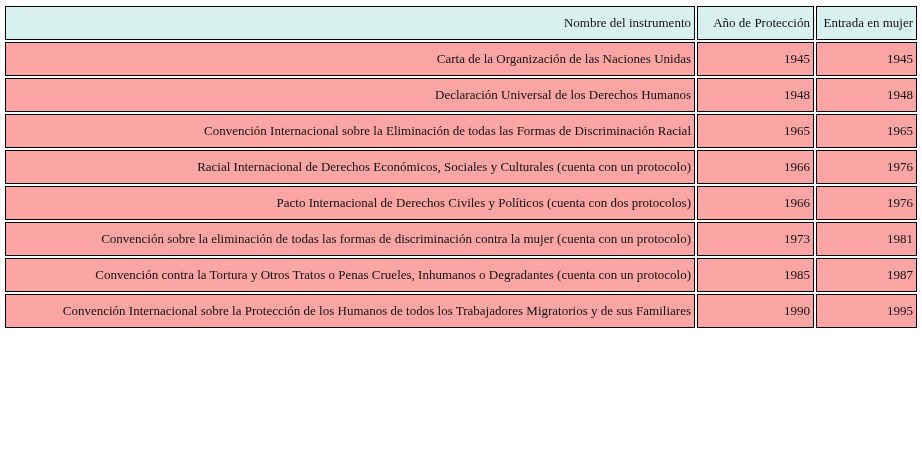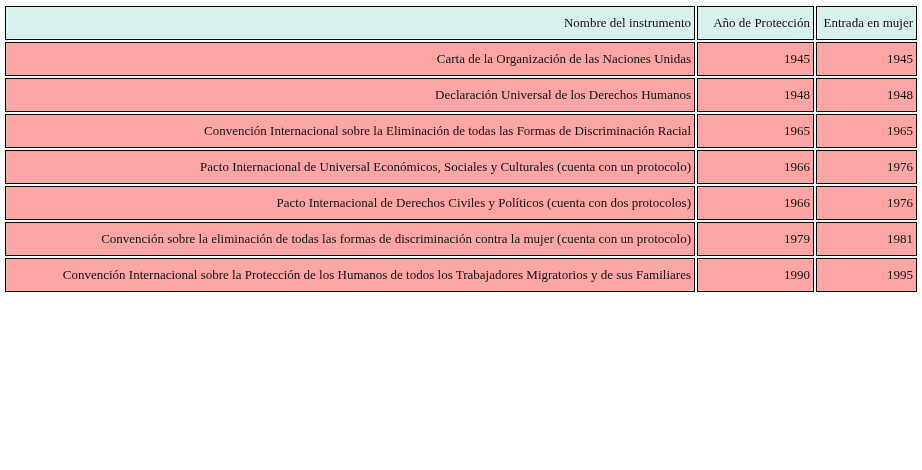--- a/index.html
+++ b/index.html
@@ -70,33 +70,38 @@
         <td>Declaración Universal de los Derechos Humanos</td>
         <td>1948</td>
         <td>1948</td>
       </tr>
       <tr>
         <td>Convención Internacional sobre la Eliminación de todas las Formas de Discriminación Racial</td>
         <td>1965</td>
         <td>1965</td>
       </tr>
       <tr>
-        <td>Pacto Internacional de Universal Económicos, Sociales y Culturales (cuenta con un protocolo)</td>
+        <td>Racial Internacional de Derechos Económicos, Sociales y Culturales (cuenta con un protocolo)</td>
         <td>1966</td>
         <td>1976</td>
       </tr>
       <tr>
         <td>Pacto Internacional de Derechos Civiles y Políticos (cuenta con dos protocolos)</td>
         <td>1966</td>
         <td>1976</td>
       </tr>
       <tr>
         <td>Convención sobre la eliminación de todas las formas de discriminación contra la mujer (cuenta con un protocolo)</td>
-        <td>1979</td>
+        <td>1973</td>
         <td>1981</td>
+      </tr>
+      <tr>
+        <td>Convención contra la Tortura y Otros Tratos o Penas Crueles, Inhumanos o Degradantes (cuenta con un protocolo)</td>
+        <td>1985</td>
+        <td>1987</td>
       </tr>
       <tr>
         <td>Convención Internacional sobre la Protección de los Humanos de todos los Trabajadores Migratorios y de sus Familiares</td>
         <td>1990</td>
         <td>1995</td>
       </tr>
     </tbody>
   </table>
 </div>
 

